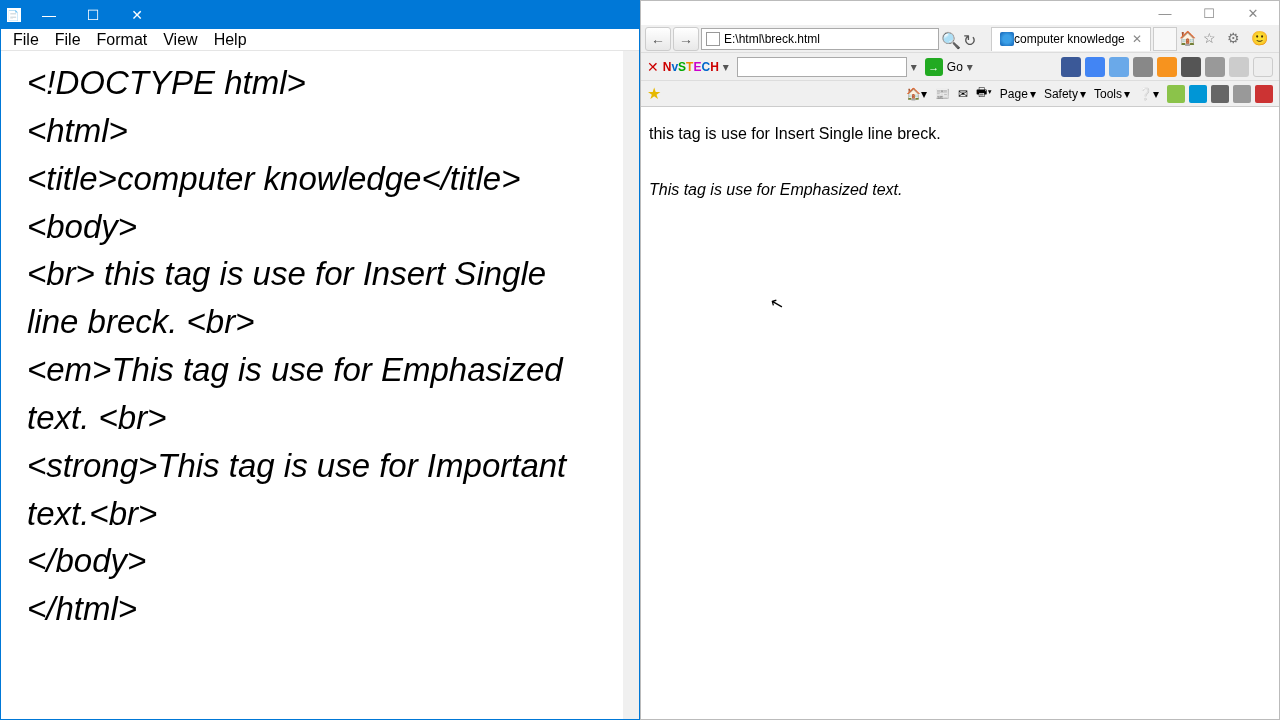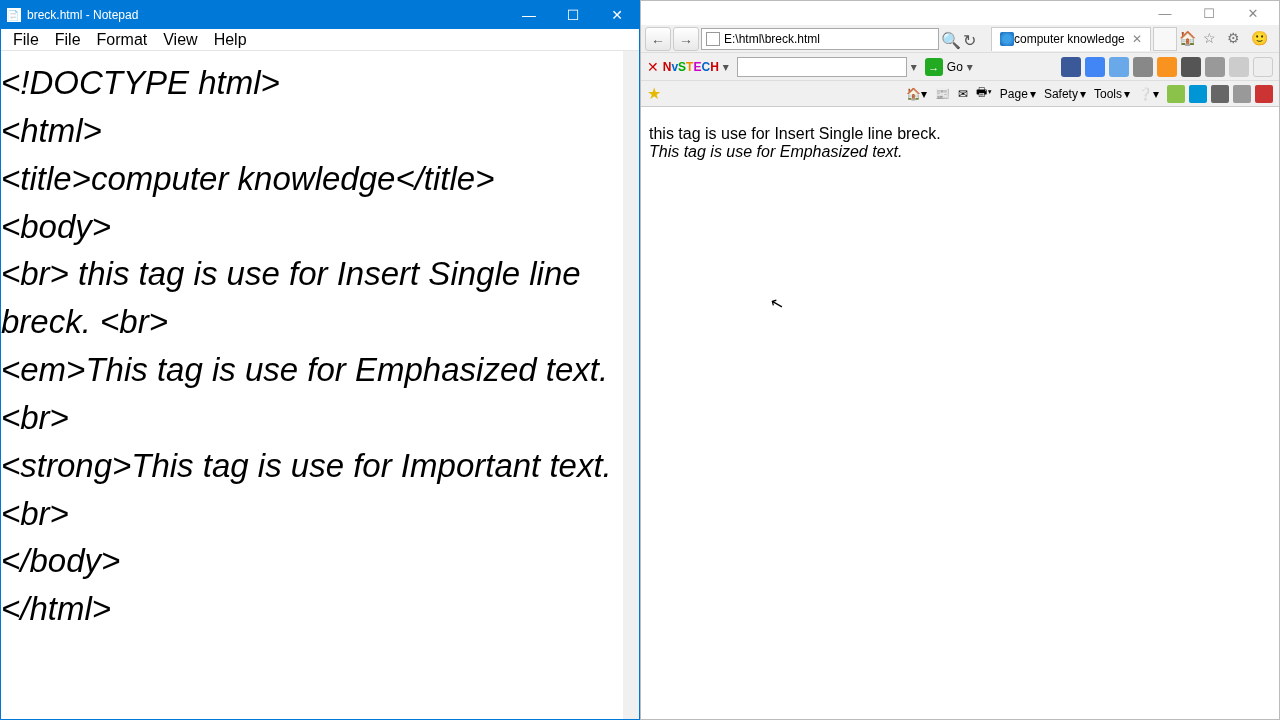--- a/index.html
+++ b/index.html
@@ -7,21 +7,21 @@
 
 
 .notepad { width: 640px; height: 720px; border: 1px solid #0078d7; display: flex; flex-direction: column; }
 .np-titlebar { height: 28px; background: #0078d7; color: #fff; display: flex; align-items: center; padding-left: 6px; font-size: 12px; }
 .np-titlebar .np-icon { width: 14px; height: 14px; background: #fff; margin-right: 6px; display: flex; align-items: center; justify-content: center; font-size: 10px; color: #0078d7; }
 .np-titlebar .title { flex: 1; }
 .np-winbtns { display: flex; }
 .np-winbtn { width: 44px; height: 28px; display: flex; align-items: center; justify-content: center; color: #fff; font-size: 14px; cursor: pointer; }
 .np-menubar { height: 22px; background: #fff; border-bottom: 1px solid #e5e5e5; display: flex; align-items: center; padding-left: 4px; font-size: 16px; }
 .np-menubar .menu { padding: 2px 8px; cursor: pointer; }
-.np-editor { flex: 1; background: #fff; padding: 8px 0; font-family: Arial, sans-serif; font-style: italic; font-size: 33px; line-height: 1.45; overflow-y: auto; white-space: pre-wrap; word-wrap: break-word; border-right: 16px solid #f0f0f0; position: relative; }
+.np-editor { flex: 1; background: #fff; padding: 8px 26px; font-family: Arial, sans-serif; font-style: italic; font-size: 33px; line-height: 1.45; overflow-y: auto; white-space: pre-wrap; word-wrap: break-word; border-right: 16px solid #f0f0f0; position: relative; }
 
 
 .ie { width: 640px; height: 720px; border: 1px solid #bbb; display: flex; flex-direction: column; background: #f0f0f0; }
 .ie-titlebar { height: 24px; background: #fff; display: flex; align-items: center; justify-content: flex-end; padding-right: 4px; }
 .ie-winbtn { width: 44px; height: 22px; display: flex; align-items: center; justify-content: center; color: #888; font-size: 13px; cursor: pointer; }
 
 .ie-addrbar { height: 28px; background: #f0f0f0; display: flex; align-items: center; padding: 0 4px; gap: 2px; border-bottom: 1px solid #ddd; }
 .ie-navbtn { width: 26px; height: 24px; border: 1px solid #ccc; border-radius: 3px; background: linear-gradient(#fff,#e8e8e8); display: flex; align-items: center; justify-content: center; font-size: 14px; color: #555; cursor: pointer; }
 .ie-url-wrap { flex: 1; height: 22px; border: 1px solid #aaa; background: #fff; display: flex; align-items: center; padding: 0 4px; font-size: 12px; }
 .ie-url-wrap .page-icon { width: 14px; height: 14px; margin-right: 4px; background: #fff; border: 1px solid #999; }
@@ -49,31 +49,30 @@
 .tb-icons .sq { width: 20px; height: 20px; border-radius: 3px; }
 
 .ie-toolbar2 { height: 26px; background: #f0f0f0; display: flex; align-items: center; padding: 0 6px; gap: 10px; font-size: 12px; border-bottom: 1px solid #ccc; }
 .fav-star { color: #e6b800; font-size: 16px; }
 .tb2-right { display: flex; gap: 8px; margin-left: auto; align-items: center; }
 .tb2-item { display: flex; align-items: center; gap: 2px; cursor: pointer; }
 .tb2-icons { display: flex; gap: 4px; }
 .tb2-icons .sq { width: 18px; height: 18px; border-radius: 2px; }
 
 .ie-content { flex: 1; background: #fff; padding: 18px 8px; font-family: "Times New Roman", serif; font-size: 16px; }
-.ie-content .em { font-style: italic; }
+.ie-content .em { font-style: italic; margin-top: 38px; }
 
 .cursor-arrow { position: absolute; left: 770px; top: 294px; font-size: 16px; color: #000; pointer-events: none; transform: rotate(-15deg); }
 </style>
 </head>
 <body>
 
 <div class="notepad">
   <div class="np-titlebar">
     <div class="np-icon">📄</div>
-    <div class="title">breck.html - Notepad</div>
     <div class="np-winbtns">
       <div class="np-winbtn">—</div>
       <div class="np-winbtn">☐</div>
       <div class="np-winbtn close">✕</div>
     </div>
   </div>
   <div class="np-menubar">
     <div class="menu">File</div>
     <div class="menu">File</div>
     <div class="menu">Format</div>

